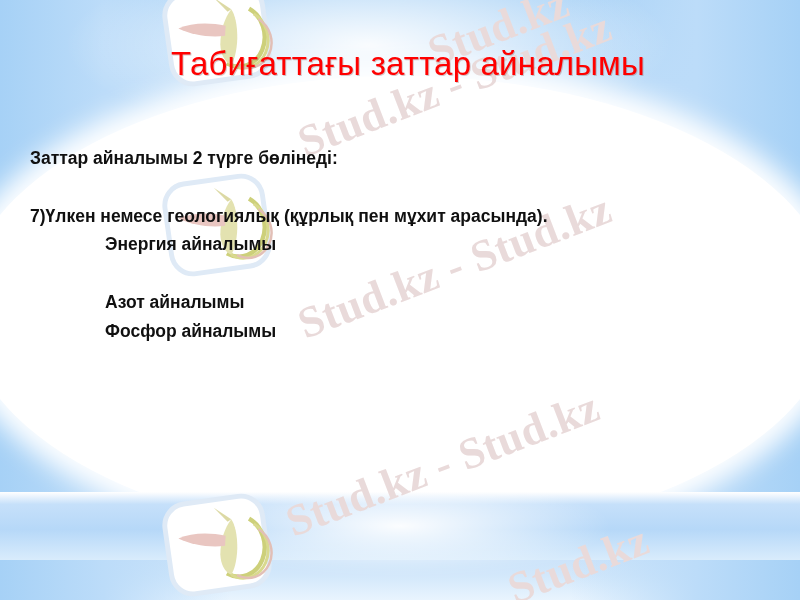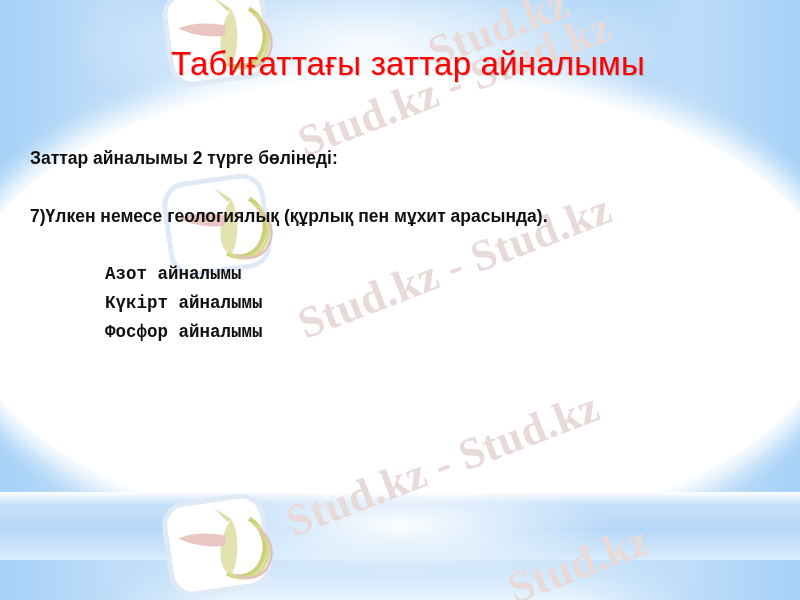--- a/index.html
+++ b/index.html
@@ -125,21 +125,21 @@
     line-height: 1.0;
   }
   .line {
     white-space: nowrap;
     margin: 0;
     height: 28px;
     line-height: 28px;
   }
   .line.spacer { height: 30px; }
   .line.indent { padding-left: 75px; }
-  .line.sub { padding-left: 75px; height: 29px; line-height: 29px; font-family: Liberation Mono, monospace; }
+  .line.sub { padding-left: 75px; height: 29px; line-height: 29px; }
 </style>
 </head>
 <body>
 
 <div id="slide">
 
   <div class="bg-base"></div>
   <div class="bg-side-left"></div>
   <div class="bg-side-right"></div>
   <div class="bg-top-glow"></div>
@@ -186,19 +186,19 @@
           </g>
         </svg></div>
     </div>
 
   <div class="title">Табиғаттағы заттар айналымы</div>
 
   <div class="body-text" id="body-text">
       <div class="line">Заттар айналымы 2 түрге бөлінеді:</div>
       <div class="line spacer"></div>
       <div class="line">7)Үлкен немесе геологиялық (құрлық пен мұхит арасында).</div>
+      <div class="line indent">Энергия айналымы</div>
       <div class="line spacer"></div>
       <div class="line sub">Азот айналымы</div>
-      <div class="line sub">Күкірт айналымы</div>
       <div class="line sub">Фосфор айналымы</div>
     </div>
 
 </div>
 
 </body></html>

